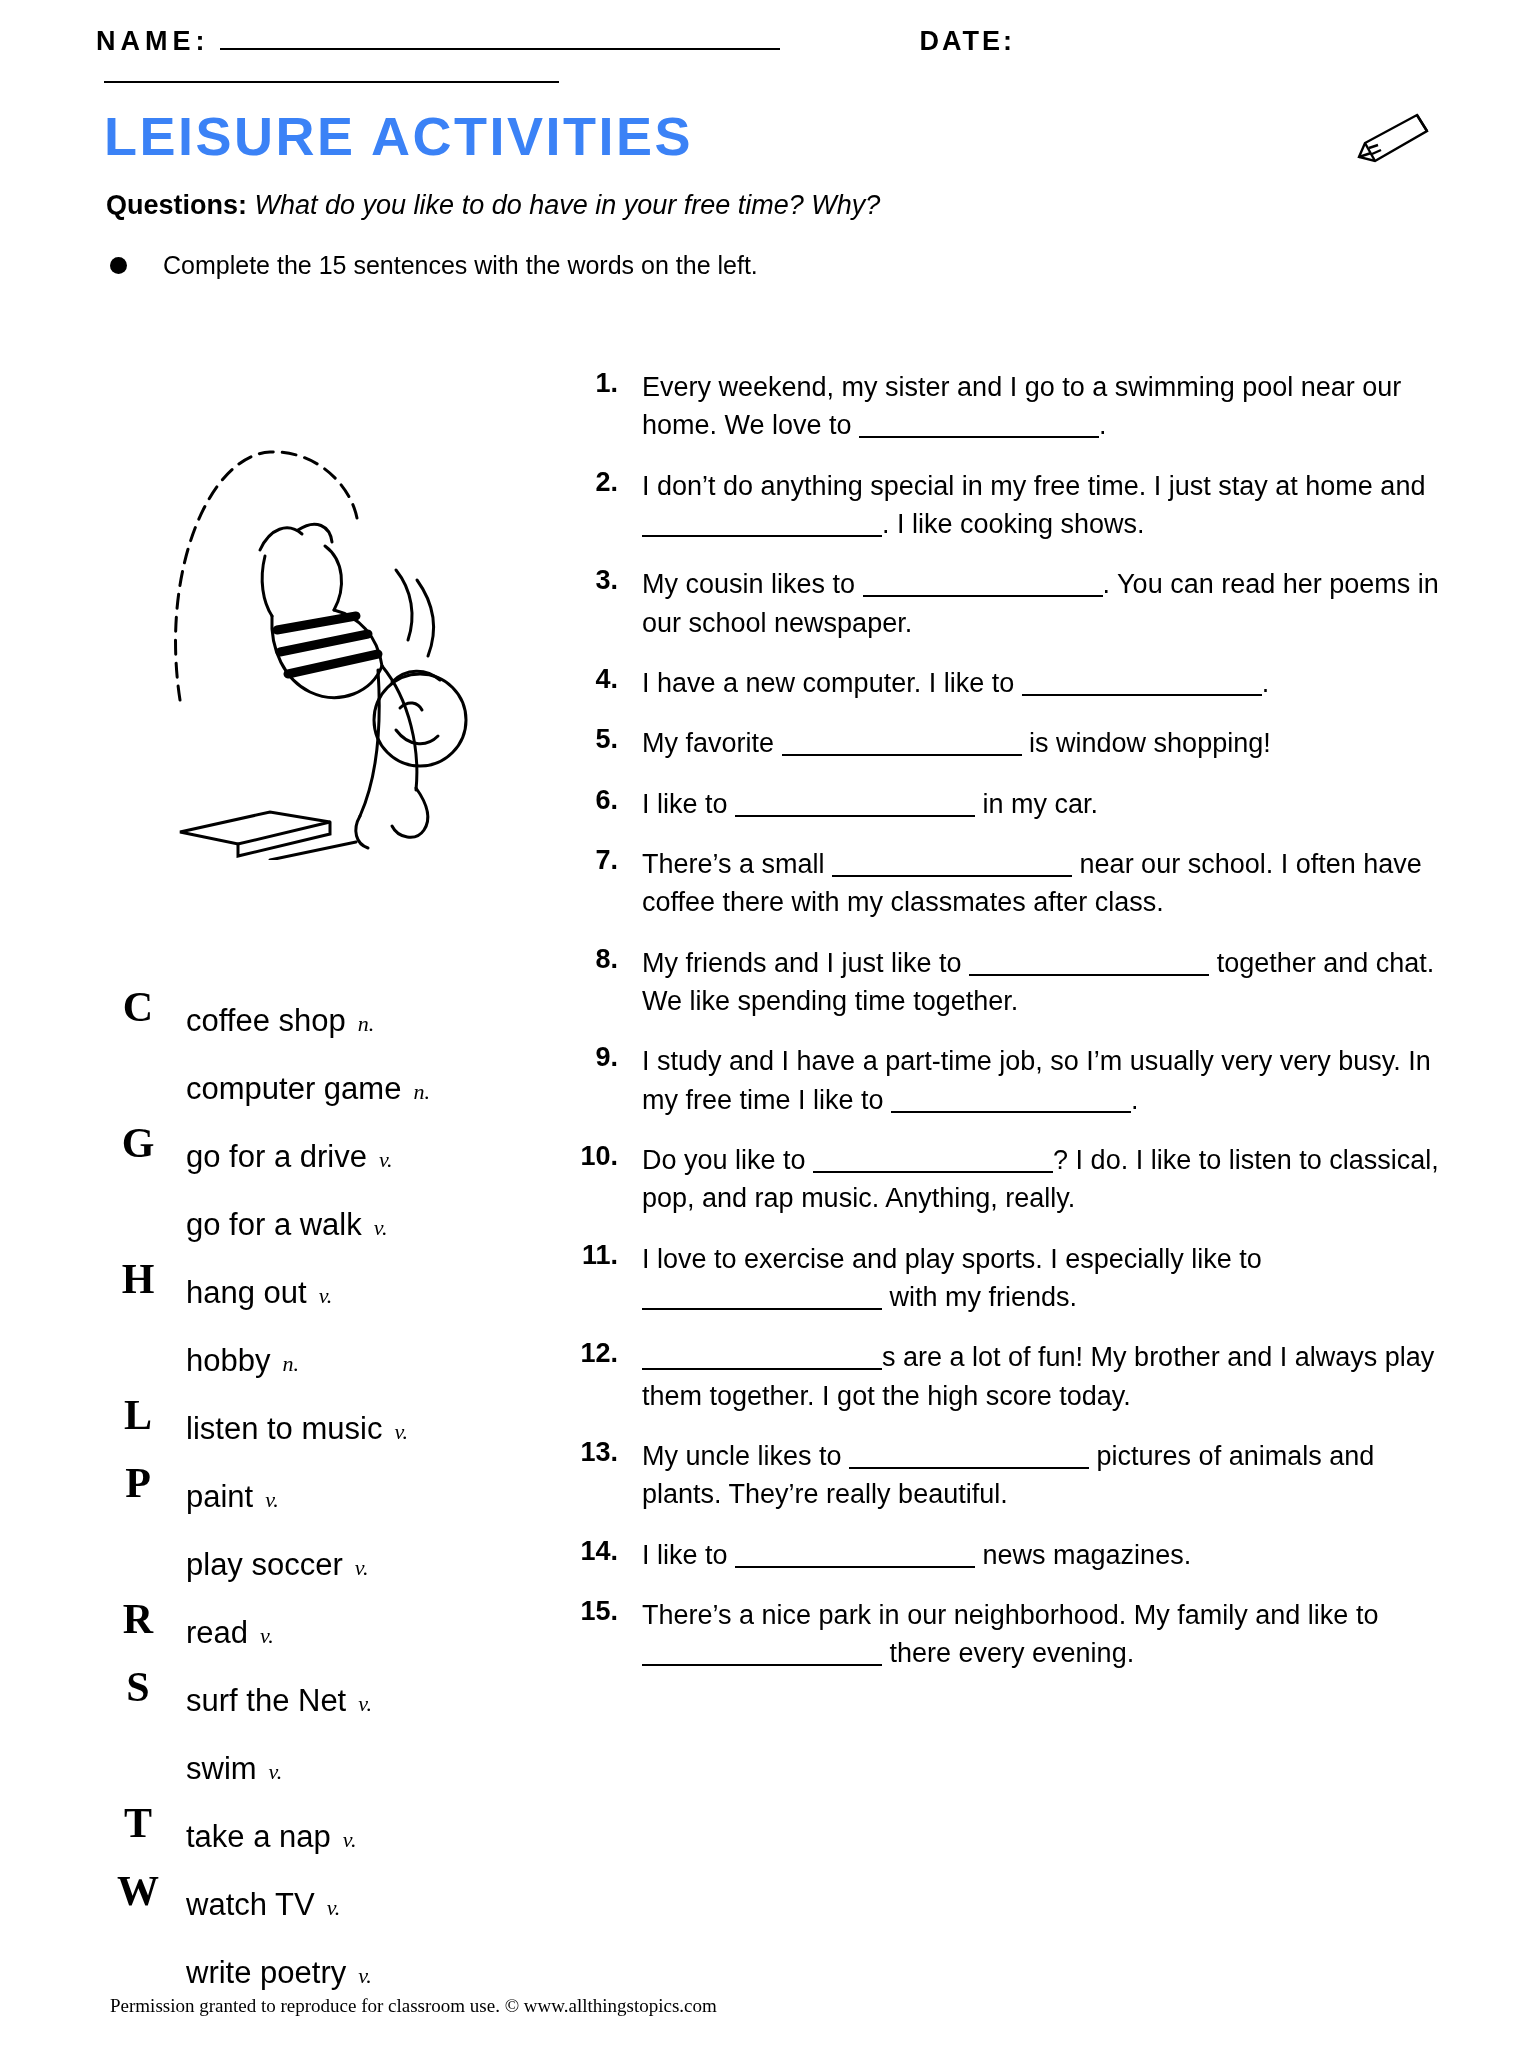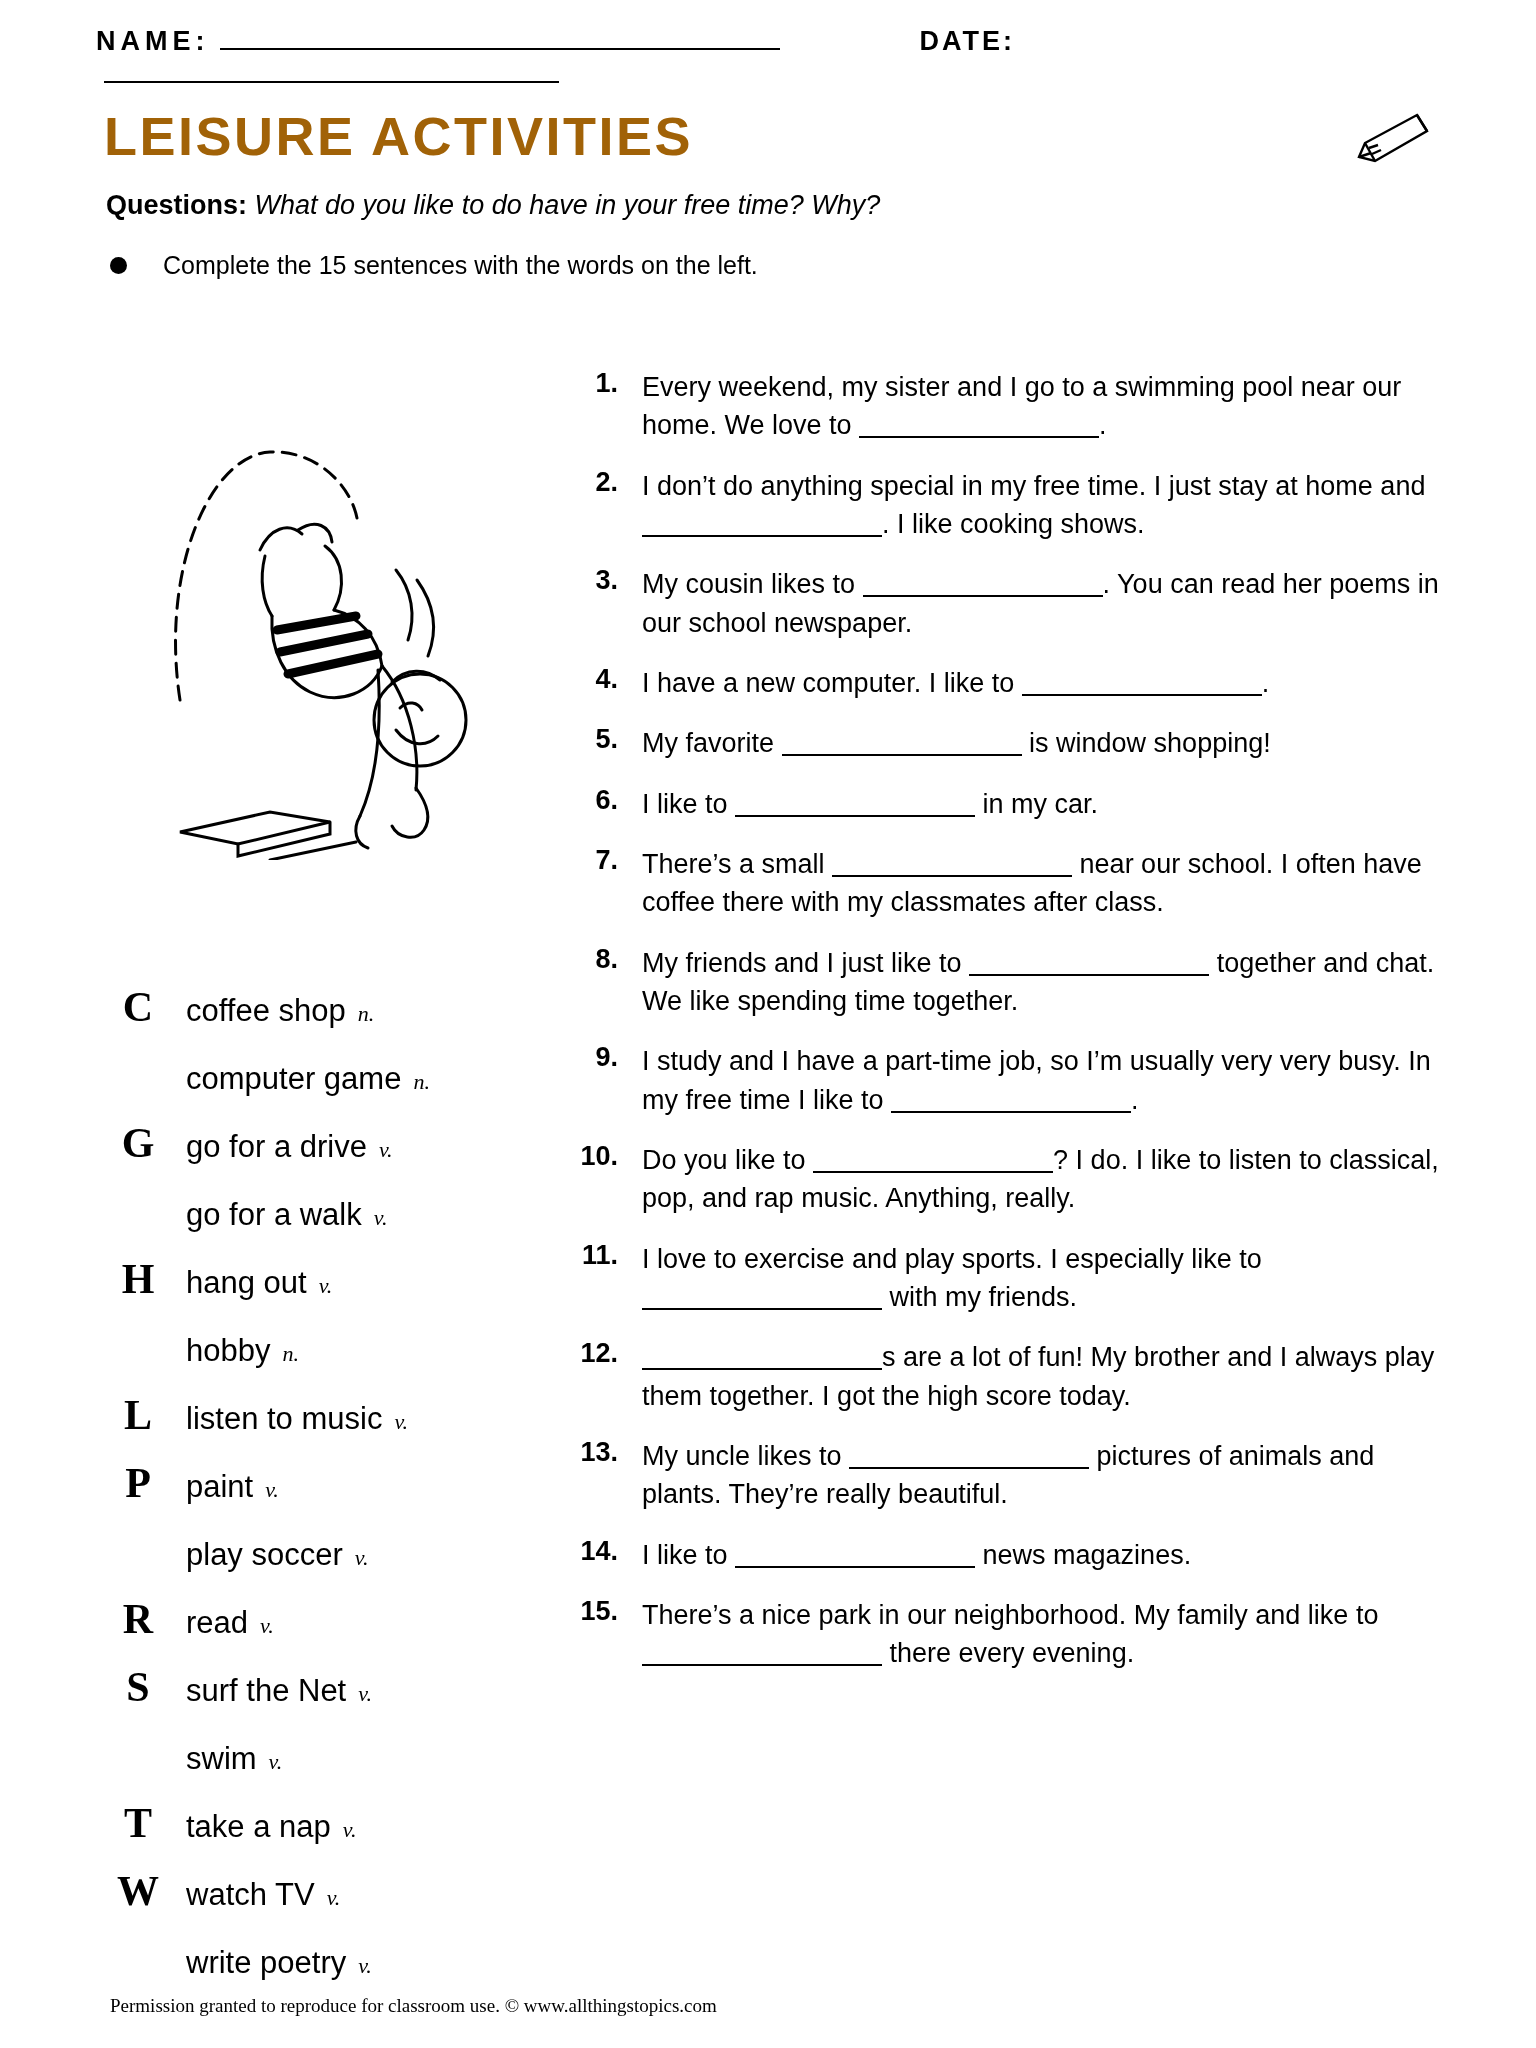--- a/index.html
+++ b/index.html
@@ -29,21 +29,21 @@
     font-weight:bold; font-size:27px; letter-spacing:3px;
     display:inline-block; margin-left:140px; vertical-align:baseline;
   }
   .date-line {
     display:inline-block; width:455px; border-bottom:2px solid #000;
     margin-left:8px; height:24px; vertical-align:baseline;
   }
 
   .title {
     position:absolute; top:105px; left:104px;
-    color:#a16207; font-weight:bold; font-size:54px;
+    color:#3b82f6; font-weight:bold; font-size:54px;
     letter-spacing:2.5px;
     font-family:"Liberation Sans", sans-serif;
   }
 
   .qline { position:absolute; top:190px; left:106px; font-size:27px; }
   .qline b { font-weight:bold; }
   .qline i { font-style:italic; }
 
   .bullet-row { position:absolute; top:249px; left:110px; font-size:25px; }
   .bullet-dot {
@@ -59,21 +59,21 @@
   .illus { position:absolute; top:430px; left:120px; width:360px; height:430px; }
 
   
   .wordbank { position:absolute; top:985px; left:110px; width:420px; }
   .wb-row { position:relative; height:68px; }
   .wb-letter {
     position:absolute; left:0; top:-2px; width:56px; text-align:center;
     font-family:"Liberation Serif", serif; font-weight:bold; font-size:42px;
   }
   .wb-word {
-    position:absolute; left:76px; top:8px;
+    position:absolute; left:76px; top:18px;
     font-size:31px; font-family:"Liberation Sans", sans-serif;text-align:center;
   }
   .wb-pos {
     font-family:"Liberation Serif", serif; font-style:italic; font-size:22px;
     margin-left:12px;
   }
 
   
   .sentences { position:absolute; top:368px; left:570px; width:880px; }
   .s-item { position:relative; margin-bottom:22px; }

